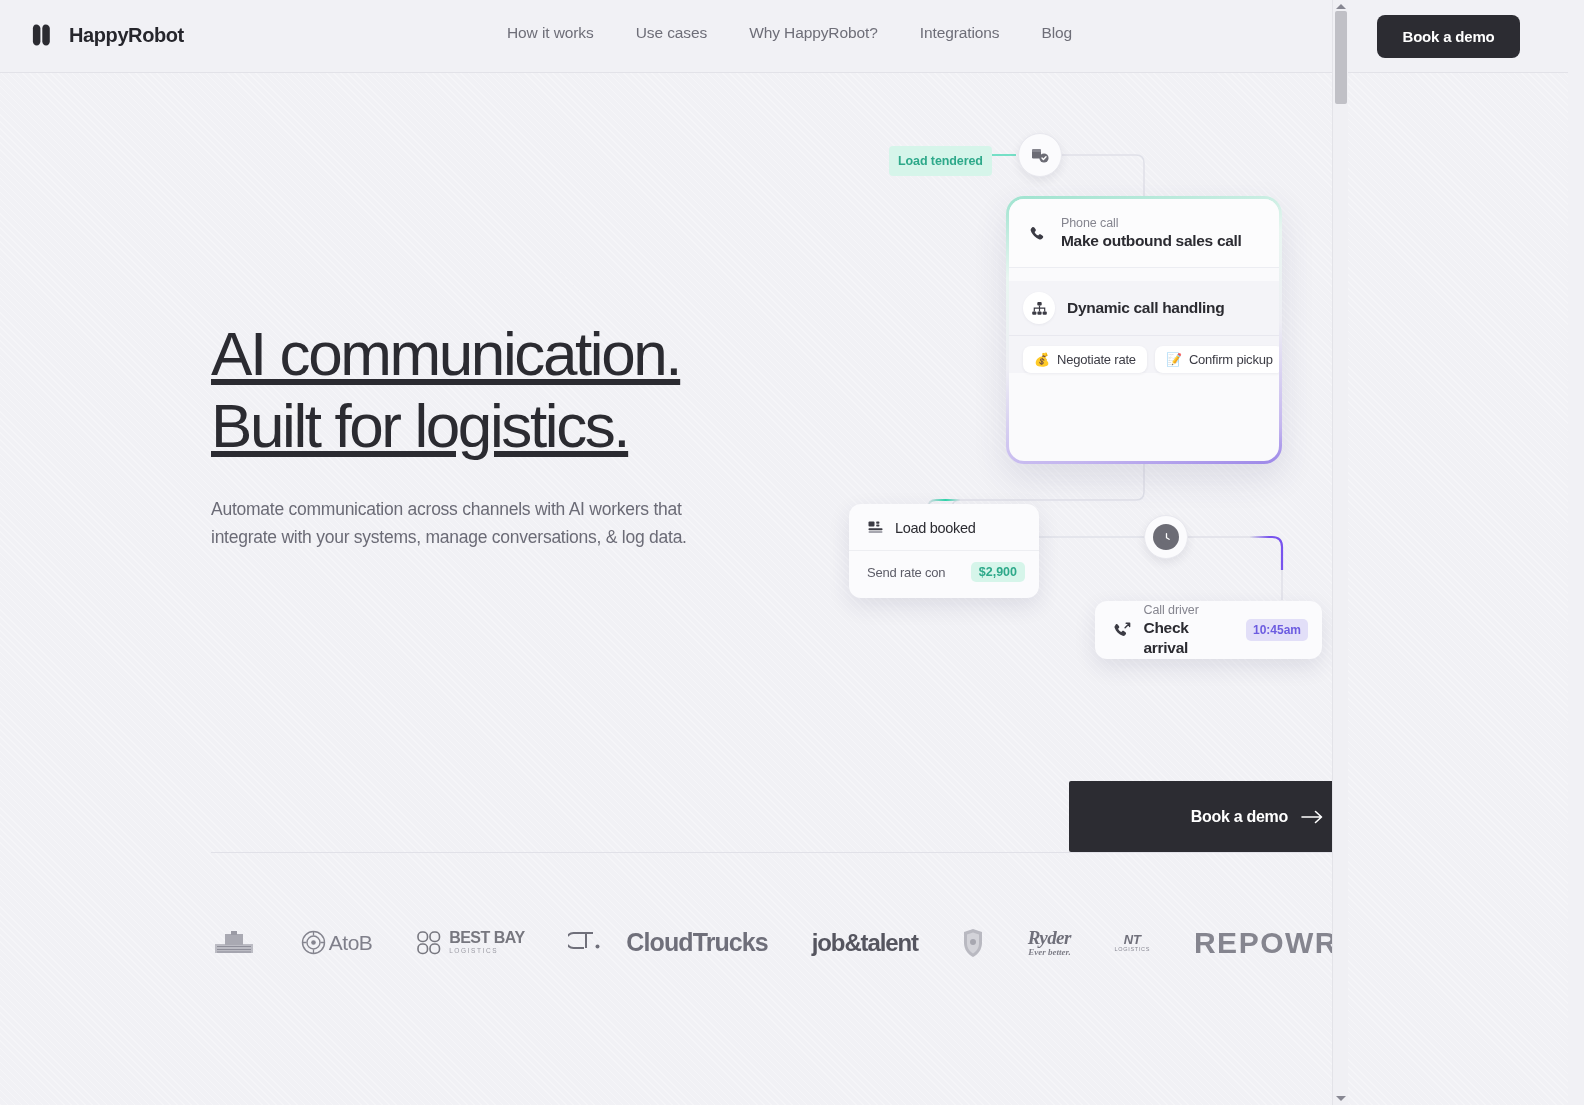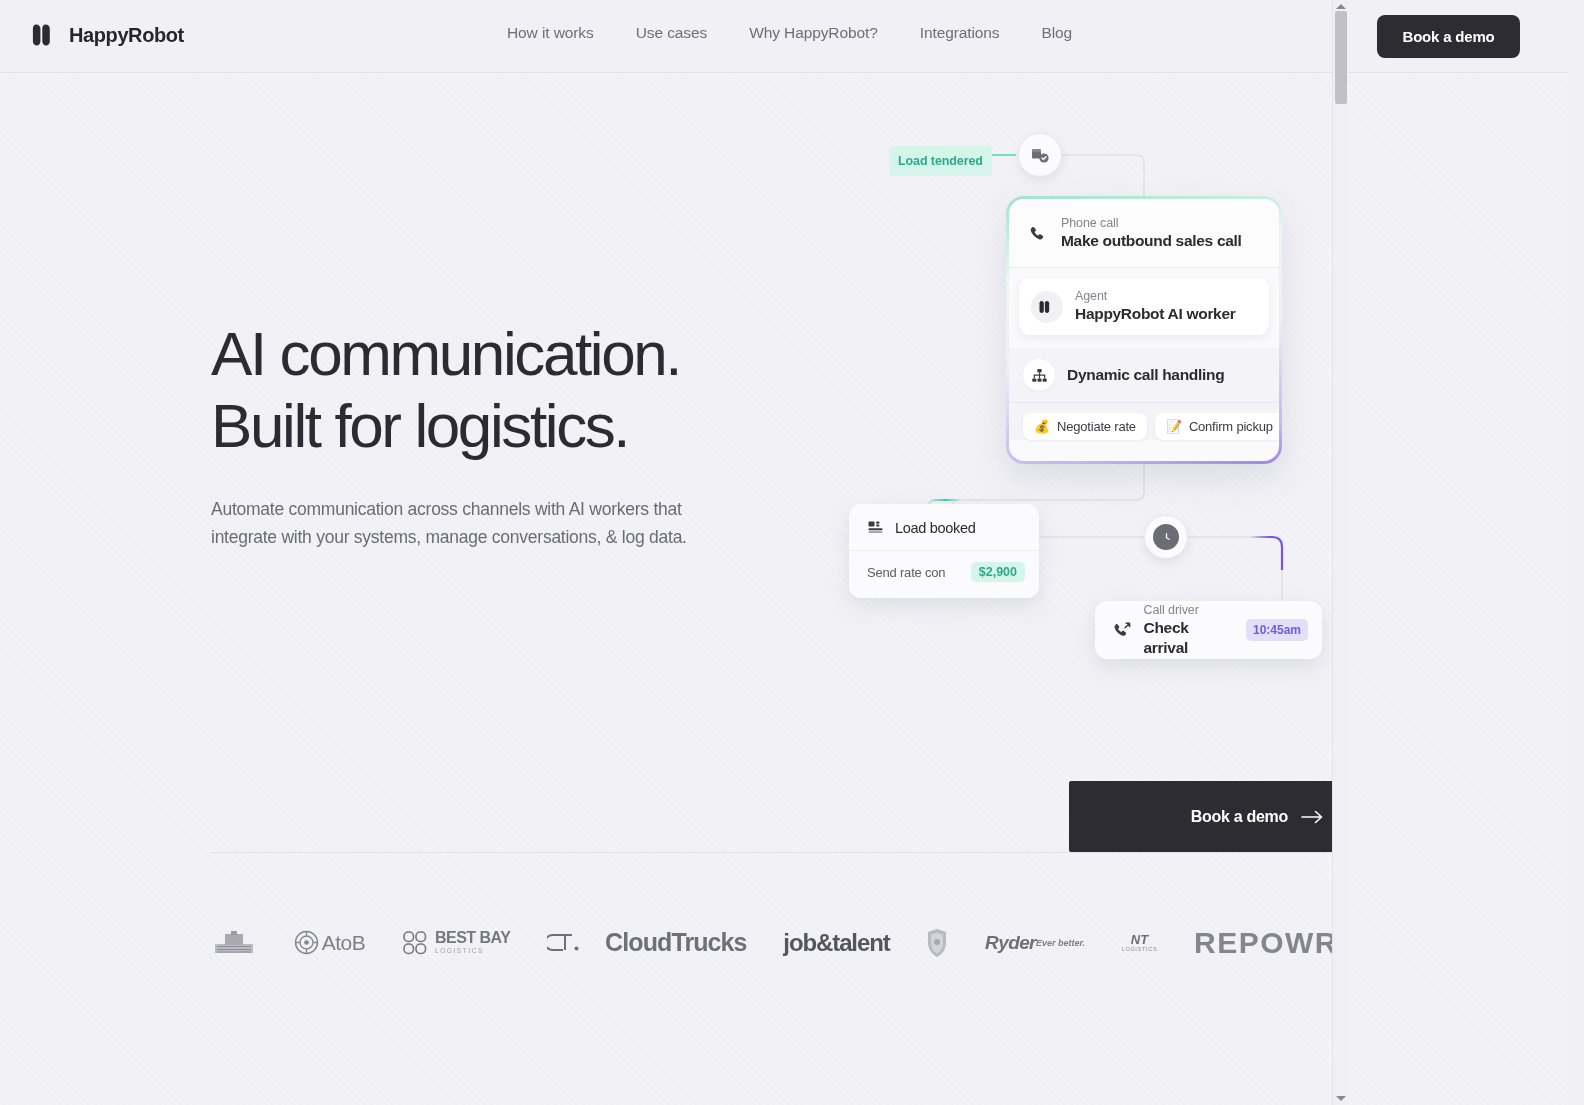--- a/index.html
+++ b/index.html
@@ -69,21 +69,21 @@
     letter-spacing: -0.2px;
     cursor: pointer;
   }
 
   
   .hero-copy { position: absolute; left: 211px; top: 318px; width: 700px; }
   .h1 {
     font-size: 62px; line-height: 72px; font-weight: normal;
     color: #2b2b31; letter-spacing: -2.4px;
   }
-  .h1 .line { display: block; }
+  .h1 .line { display: block; text-decoration: underline; }
   .sub {
     margin-top: 33px;
     font-size: 17.5px; line-height: 28px; color: #6b6b76;
     letter-spacing: -0.25px;
     max-width: 525px;
   }
 
   
   .illo { position: absolute; left: 820px; top: 100px; width: 620px; height: 620px; }
   .illo svg.wires { position: absolute; left:0; top:0; overflow: visible; }
@@ -243,24 +243,24 @@
     position: absolute; left: 211px; top: 895px;
     width: 1127px; height: 75px;
     display: flex; align-items: center; justify-content: space-between;
     color: #8a8a95;
   }
   .logo-cell { display:flex; align-items:center; justify-content:center;margin-top:20px; }
   .brand-atob { display:flex; align-items:center; gap:3px; font-size: 21px; color:#7f7f8a; letter-spacing:-0.5px; }
   .brand-bb-txt { display:flex; flex-direction:column; line-height:1; }
   .bb-1 { font-size: 16px; font-weight: bold; color:#77777f; letter-spacing:-0.5px;}
   .bb-2 { font-size: 6.5px; letter-spacing: 1.6px; color:#9b9ba4; margin-top:2px;}
-  .brand-ct { display:flex; align-items:center; gap:24px; }
+  .brand-ct { display:flex; align-items:flex-start; gap:24px; }
   .ct-txt { font-size: 25px; font-weight: bold; color:#6f6f7a; letter-spacing:-0.9px;}
   .brand-jt { font-size: 24px; font-weight: bold; color:#55555f; letter-spacing:-1.1px;}
-  .brand-ryder { display:flex; flex-direction:row; align-items:center; line-height:1; }
+  .brand-ryder { display:flex; flex-direction:column; align-items:flex-end; line-height:1;font-family:Liberation Serif, serif; }
   .ryder-1 { font-size: 19px; font-weight: bold; font-style: italic; color:#6f6f7a; letter-spacing:-0.6px;}
   .ryder-2 { font-size: 9px; font-weight: bold; font-style: italic; color:#7e7e88; margin-top:1px;}
   .brand-nt { display:flex; flex-direction:column; align-items:center; line-height:1;}
   .nt-1 { font-size: 13px; font-weight:bold; font-style:italic; color:#6f6f7a;}
   .nt-2 { font-size: 5.5px; letter-spacing:.7px; color:#8a8a95; margin-top:1px;}
   .brand-repowr { font-size: 30px; font-weight: bold; color:#85858f; letter-spacing:1.5px;}
 
   
   .scrollbar {
     position: absolute; right: 0; top: 0;
@@ -378,32 +378,20 @@
           <div class="row-phone">
             <svg width="20" height="20" viewBox="0 0 20 20">
               <path d="M4.3 3.2c.6-.5 1.5-.4 2 .3l1.3 1.8c.4.6.3 1.4-.2 1.9l-.8.7c.7 1.6 2 2.9 3.6 3.6l.7-.8c.5-.5 1.3-.6 1.9-.2l1.8 1.3c.7.5.8 1.4.3 2l-.9 1c-.6.7-1.6.9-2.5.6-2-.7-3.8-1.9-5.3-3.4C4.7 10.5 3.5 8.7 2.8 6.7c-.3-.9-.1-1.9.6-2.5l.9-1z" fill="#3b3b44"></path>
             </svg>
             <div>
               <div class="lbl-small">Phone call</div>
               <div class="lbl-big">Make outbound sales call</div>
             </div>
           </div>
 
-          <div class="row-agent">
-            <div class="avatar-circle">
-              <svg width="16" height="16" viewBox="0 0 28 28">
-                <path d="M4.2 3.5c2.4 0 4.2 1.7 4.2 4v12.8c0 2.6-1.5 4.2-3.7 4.2S.9 22.9.9 20.3V7.6C.9 5.2 2 3.5 4.2 3.5z" fill="#2b2b31"></path>
-                <path d="M13.6 3.5c2.4 0 4.2 1.7 4.2 4v12.8c0 2.6-1.5 4.2-3.7 4.2s-3.8-1.6-3.8-4.2V7.6c0-2.4 1.1-4.1 3.3-4.1z" fill="#2b2b31"></path>
-              </svg>
-            </div>
-            <div>
-              <div class="lbl-small">Agent</div>
-              <div class="lbl-big">HappyRobot AI worker</div>
-            </div>
-          </div>
 
           <div class="row-dch">
             <div class="icon-circle-w">
               <svg width="17" height="17" viewBox="0 0 17 17">
                 <rect x="6.3" y="2" width="4.4" height="3.4" rx="1" fill="#3b3b44"></rect>
                 <rect x="1.2" y="11.4" width="4.2" height="3.4" rx="1" fill="#3b3b44"></rect>
                 <rect x="6.4" y="11.4" width="4.2" height="3.4" rx="1" fill="#3b3b44"></rect>
                 <rect x="11.6" y="11.4" width="4.2" height="3.4" rx="1" fill="#3b3b44"></rect>
                 <path d="M8.5 5.5v2.6M3.3 11.4V8.2h10.4v3.2M8.5 8.2v3.2" stroke="#3b3b44" stroke-width="1.2" fill="none"></path>
               </svg>

